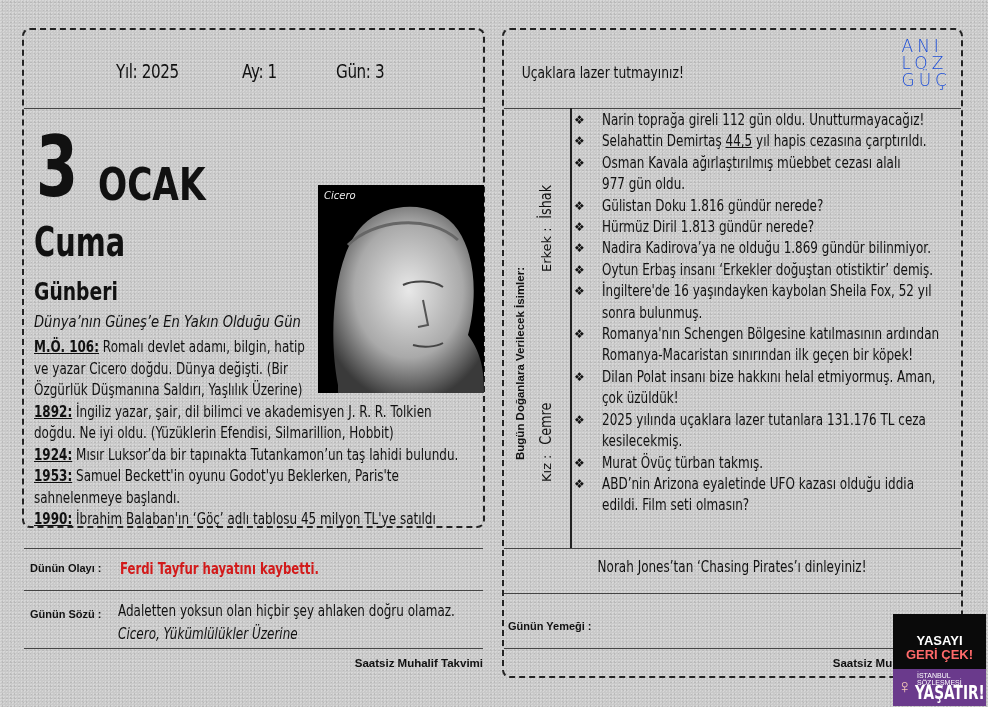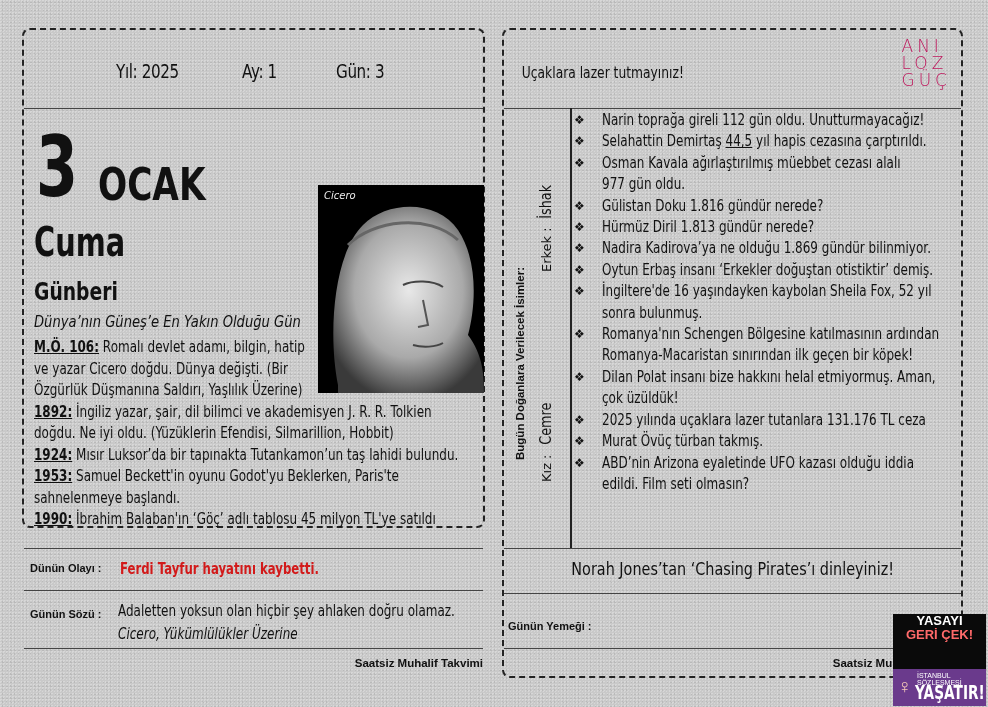--- a/index.html
+++ b/index.html
@@ -43,41 +43,41 @@
 
   .lbl-small { position: absolute; font-family: "Liberation Sans", sans-serif; font-size: 11px; font-weight: bold; margin-top: 8px; }
   .red-event { position: absolute; left: 96px; top: 530px; color: #d21a1a; font-family: "DejaVu Sans", sans-serif; font-weight: bold; font-size: 15px; transform: scaleX(0.78); transform-origin: left; white-space: nowrap; }
   .quote { position: absolute; left: 94px; top: 570px; font-family: "DejaVu Sans", sans-serif; font-size: 15px; line-height: 23px; transform: scaleX(0.8); transform-origin: left; white-space: nowrap; }
   .quote .src { font-style: italic; }
   .footer { position: absolute; left: 0; right: 0; text-align: right; font-family: "Liberation Sans", sans-serif; font-weight: bold; font-size: 11.5px; }
 
   
   .slogan { position: absolute; left: 0; right: 0; top: 34px; text-align: left; font-family: "DejaVu Sans", sans-serif; font-size: 15px; }
   .slogan span { display: inline-block; transform: scaleX(0.82); }
-  .logo { position: absolute; right: 10px; top: 8px; color: #be185d; font-family: "DejaVu Sans", sans-serif; font-size: 17px; line-height: 17px; letter-spacing: 4px; text-align: left; font-weight: 300; }
+  .logo { position: absolute; right: 10px; top: 8px; color: #1d4ed8; font-family: "DejaVu Sans", sans-serif; font-size: 17px; line-height: 17px; letter-spacing: 4px; text-align: left; font-weight: 300; }
 
   .vline { position: absolute; left: 66px; top: 78px; height: 440px; border-left: 2px solid #222; }
   .vert { position: absolute; transform: rotate(-90deg); transform-origin: left top; white-space: nowrap; }
   .vert.title { left: 10px; top: 430px; font-family: "Liberation Sans", sans-serif; font-weight: bold; font-size: 11.5px; }
   .vert.name { font-family: "DejaVu Sans", sans-serif; font-size: 13px; }
   .vert.name .n { font-size: 16px; display: inline-block; transform: scaleX(0.8); }
 
   .news { position: absolute; left: 68px; top: 80px; width: 390px; font-family: "DejaVu Sans", sans-serif; font-size: 15px; line-height: 21.4px; }
   .news li { list-style: none; display: flex; }
   .news .b { width: 30px; flex: none; font-size: 12px; padding-left: 2px; }
   .news .t { transform: scaleX(0.8); transform-origin: left; white-space: nowrap; }
   .news .u { text-decoration: underline; }
 
-  .music { position: absolute; left: 0; right: 0; top: 528px; text-align: center; font-family: "DejaVu Sans", sans-serif; font-size: 18px; }
+  .music { position: absolute; left: 0; right: 0; top: 528px; text-align: center; font-family: "DejaVu Sans", sans-serif; font-size: 15px; }
   .music span { display: inline-block; transform: scaleX(0.8); }
   .food { position: absolute; left: 130px; width: 260px; top: 568px; text-align: center; font-family: "DejaVu Sans", sans-serif; font-size: 15px; line-height: 22px; }
   .food div { transform: scaleX(0.8); }
 
   .badge { position: absolute; left: 893px; top: 614px; width: 93px; height: 92px; }
-  .badge .top { height: 55px; background: #0a0a0a; color: #fff; text-align: center; font-family: "Liberation Sans", sans-serif; font-weight: bold; font-size: 13px; line-height: 14px; }
+  .badge .top { height: 55px; background: #0a0a0a; color: #fff; text-align: center; font-family: "Liberation Sans", sans-serif; font-weight: bold; font-size: 13px; line-height: 14px; padding-top: 20px; }
   .badge .top .red { color: #ff6a6a; }
   .badge .bot { height: 37px; background: #6a3a8c; color: #fff; position: relative; }
   .badge .bot .s1 { position: absolute; left: 24px; top: 3px; font-size: 7px; font-family: "Liberation Sans", sans-serif; }
   .badge .bot .s2 { position: absolute; left: 22px; top: 12px; font-size: 19px; font-weight: bold; font-family: "DejaVu Sans", sans-serif; transform: scaleX(0.72); transform-origin: left; }
   .badge .bot .sym { position: absolute; left: 4px; top: 6px; font-size: 20px; color: #f4c8b8; }
 </style>
 </head>
 <body>
 
 <div id="left" class="panel">
@@ -207,20 +207,24 @@
       </li>
     <li>
         <span class="b"></span>
         <span class="t">çok üzüldük!</span>
       </li>
     <li>
         <span class="b">❖</span>
         <span class="t">2025 yılında uçaklara lazer tutanlara 131.176 TL ceza</span>
       </li>
     <li>
+        <span class="b"></span>
+        <span class="t">kesilecekmiş.</span>
+      </li>
+    <li>
         <span class="b">❖</span>
         <span class="t">Murat Övüç türban takmış.</span>
       </li>
     <li>
         <span class="b">❖</span>
         <span class="t">ABD’nin Arizona eyaletinde UFO kazası olduğu iddia</span>
       </li>
     <li>
         <span class="b"></span>
         <span class="t">edildi. Film seti olmasın?</span>

